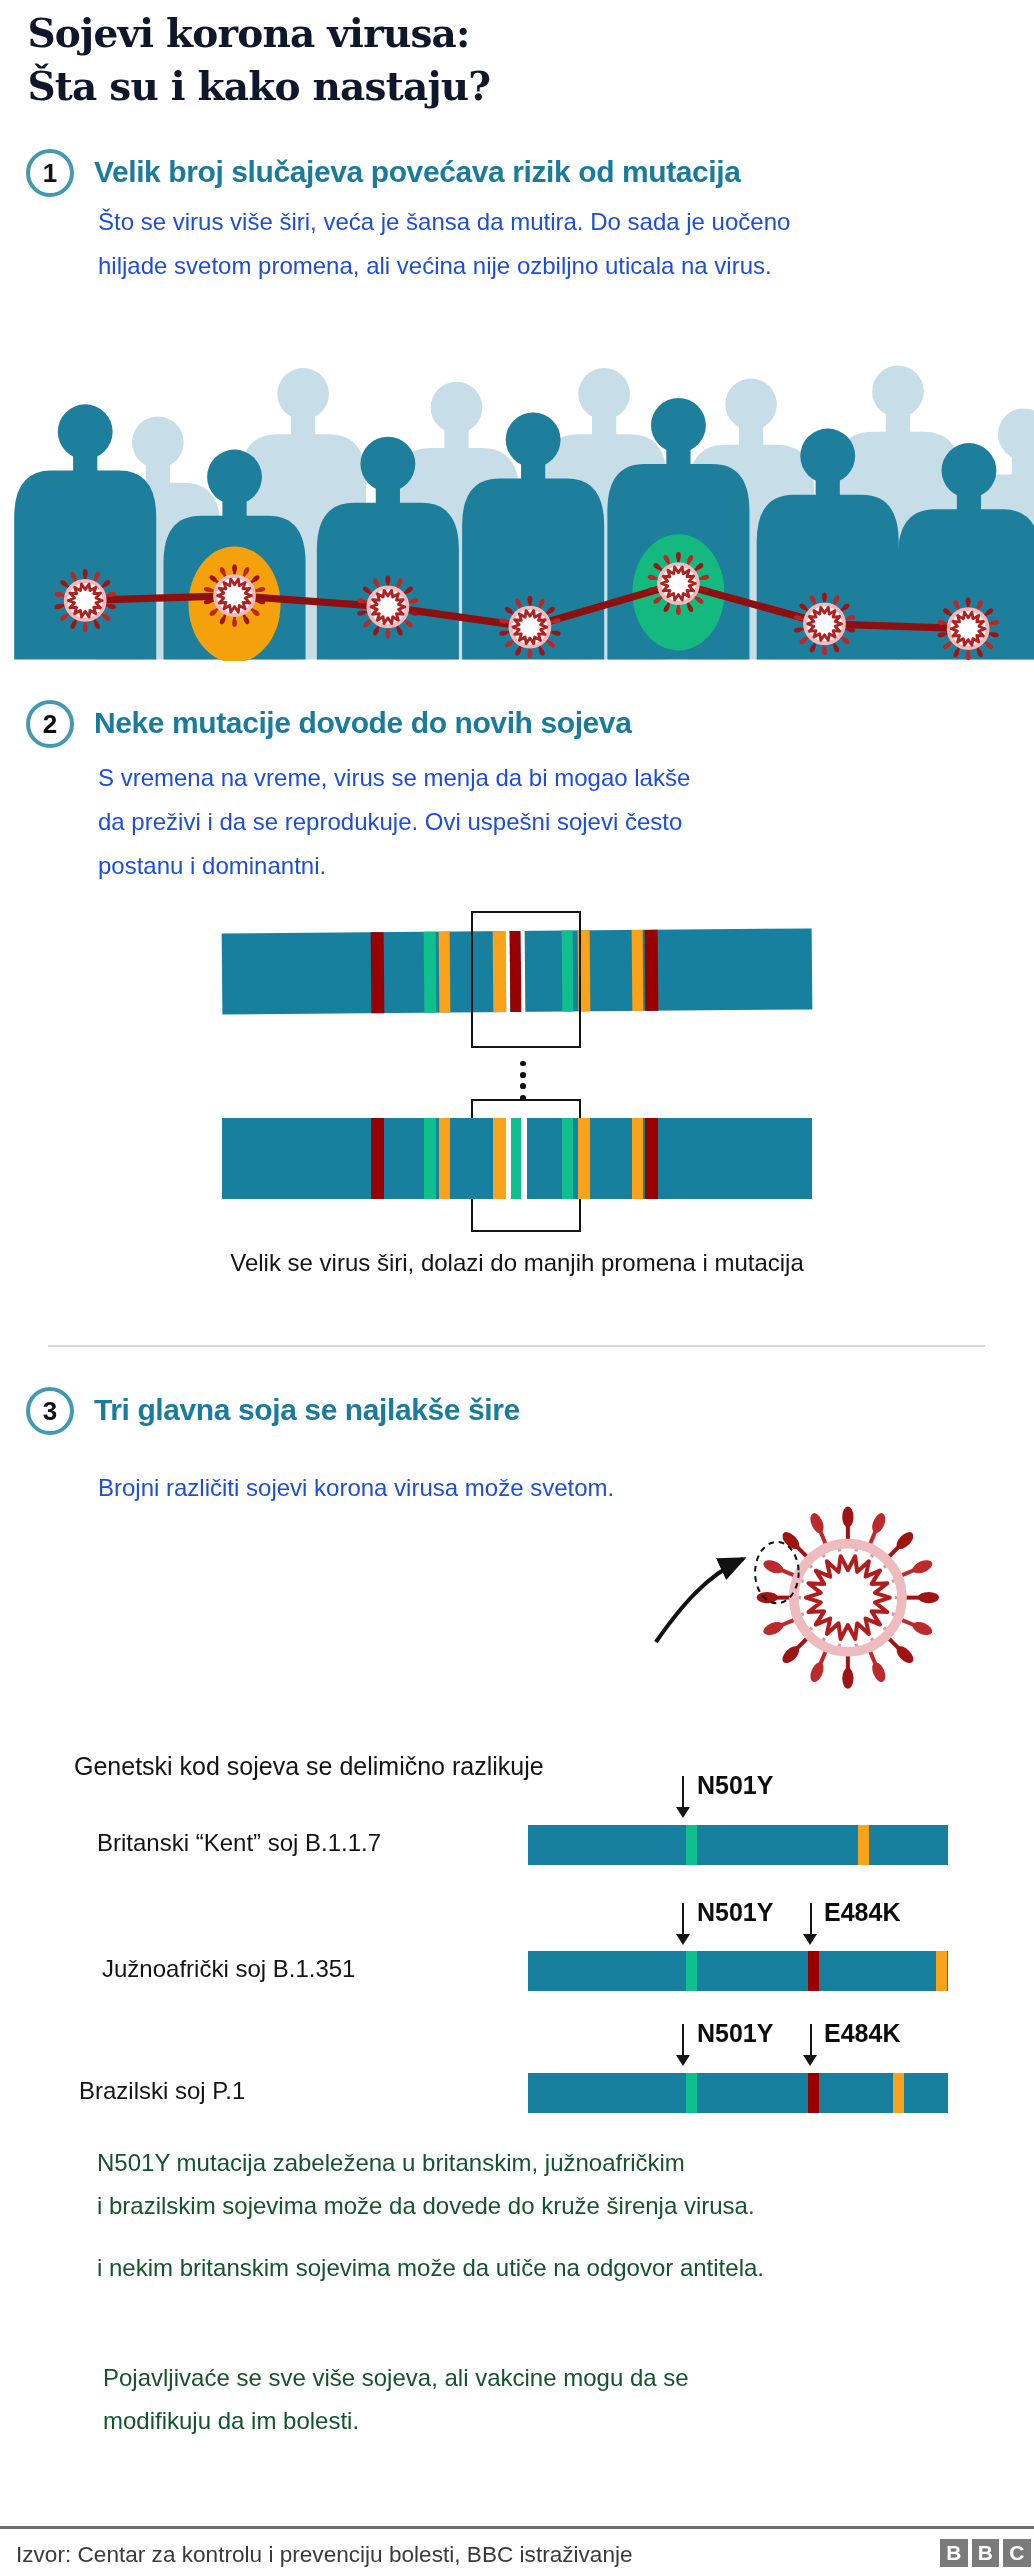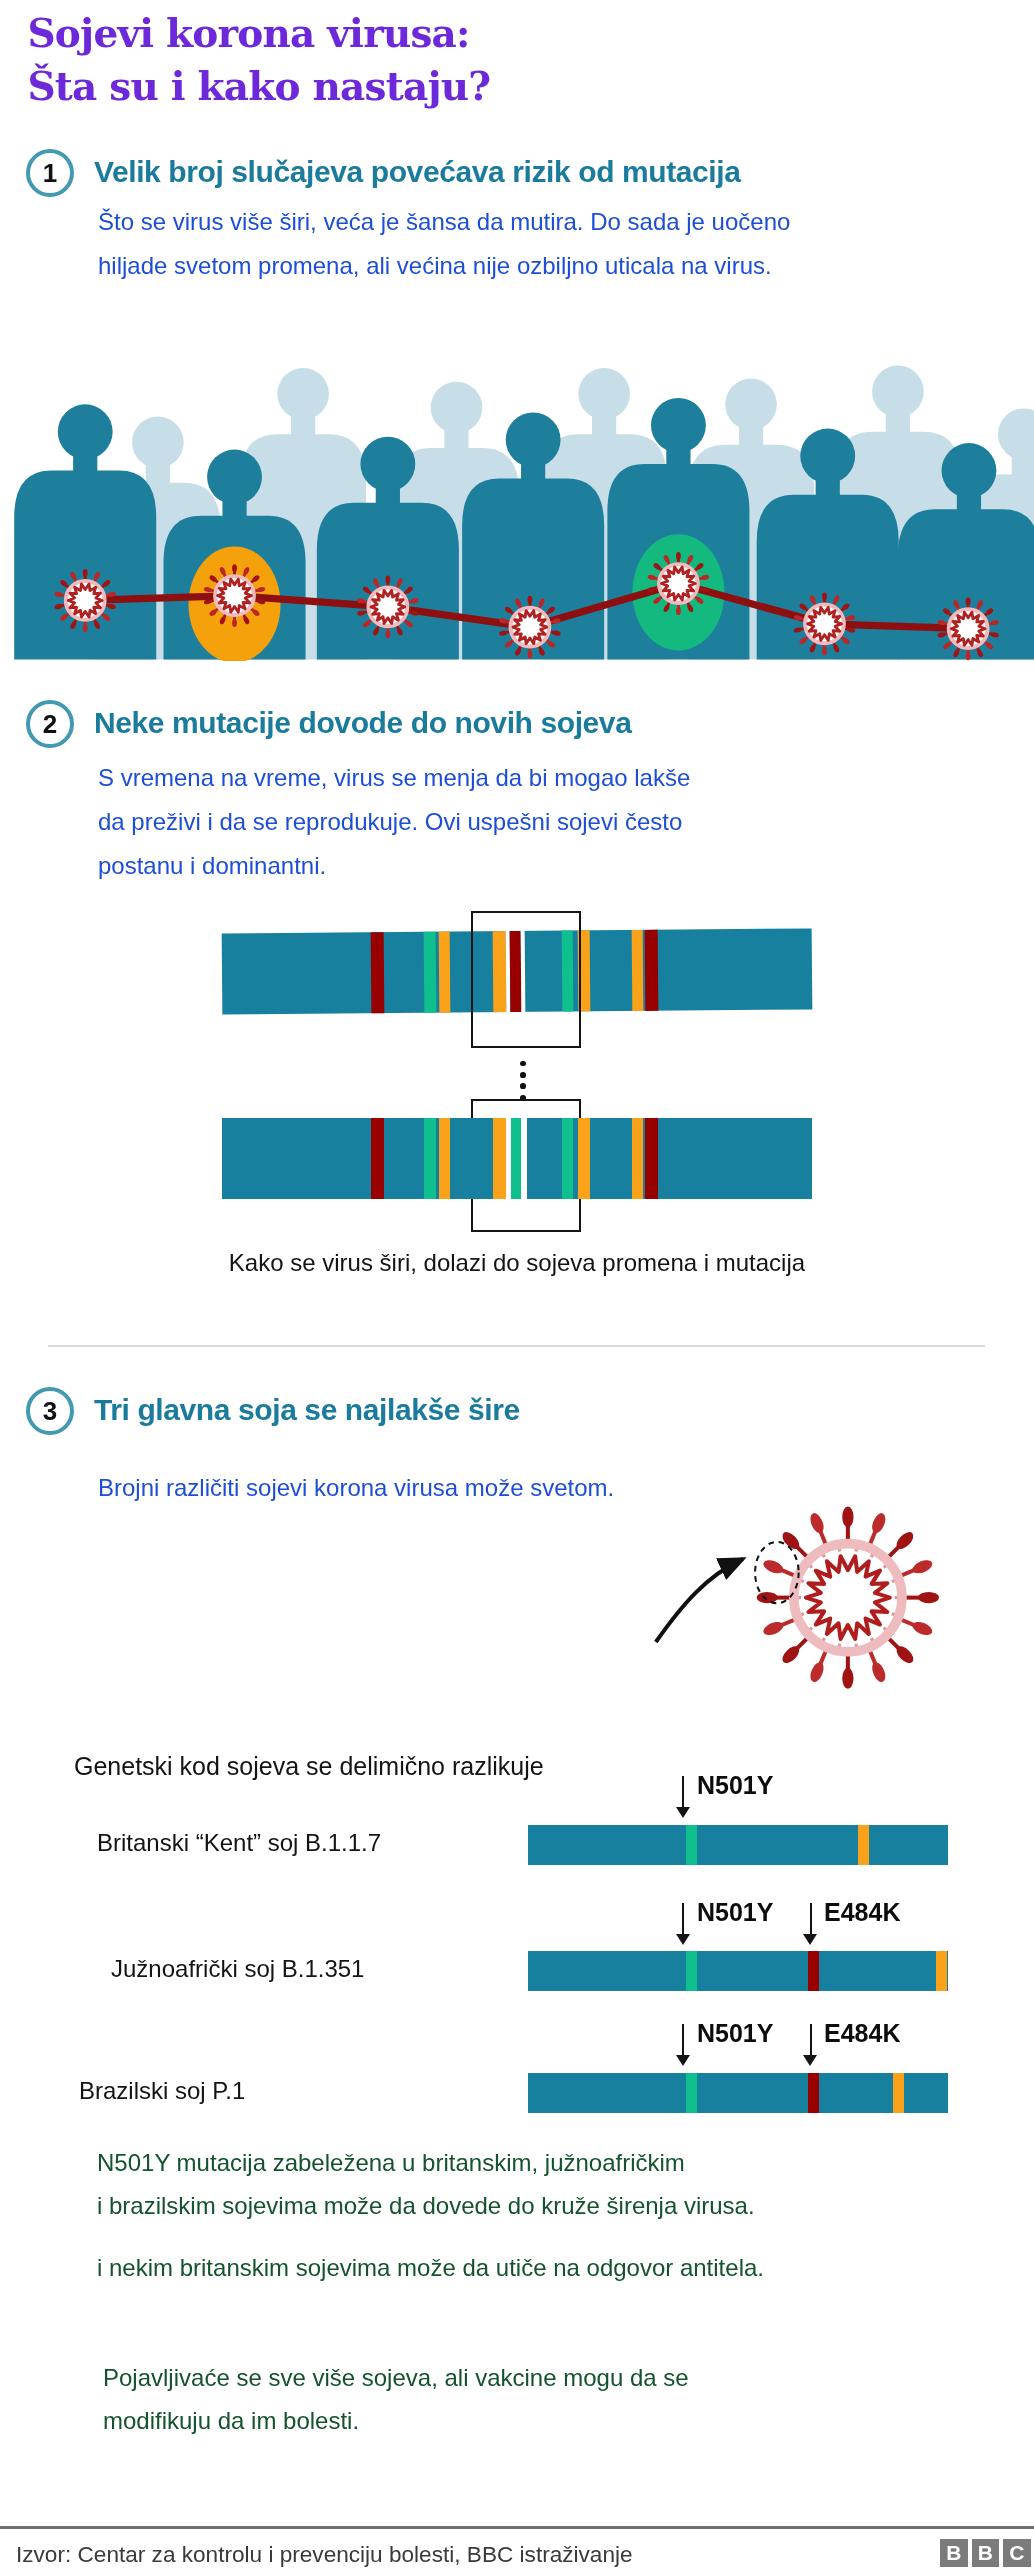--- a/index.html
+++ b/index.html
@@ -1,20 +1,20 @@
 <!DOCTYPE html>
 <html style="font-size:13px"><head>
 <meta charset="utf-8">
 <style>
   html,body{margin:0;padding:0;background:#fff;}
   .page{position:relative;width:1034px;height:2576px;background:#ffffff;overflow:hidden;
         font-family:"Liberation Sans","DejaVu Sans",sans-serif;}
   .abs{position:absolute;}
   .title{font-family:"DejaVu Serif","Liberation Serif",serif;font-weight:700;
-         font-size:39px;line-height:53px;color:#6d28d9;letter-spacing:-0.8px;}
+         font-size:39px;line-height:53px;color:#0f172a;letter-spacing:-0.8px;}
   .step-circle{width:40px;height:40px;border:4.8px solid #4499b2;border-radius:50%;
                text-align:center;line-height:40px;font-size:26px;font-weight:700;color:#111;background:#fff;}
   .h2{font-size:30px;font-weight:700;color:#1a7b9d;letter-spacing:-0.4px;white-space:nowrap;}
   .body-line{font-size:24px;line-height:44px;color:#1d4ed8;white-space:nowrap;}
   .caption{font-size:24px;color:#141414;text-align:center;width:1034px;left:0;}
   .divider{height:2.4px;background:#dadada;}
   .gbar{width:590px;height:81px;background:#17809f;}
   .stripe{position:absolute;top:0;bottom:0;}
   .mut-box{width:106px;border:2.4px solid #141414;background:transparent;}
   .dot{width:5.7px;height:5.7px;border-radius:50%;background:#111;margin:5.7px auto;}
@@ -598,21 +598,21 @@
       <div class="stripe" style="left: 217px; width: 10.5px; background: rgb(249, 162, 26);"></div>
       <div class="stripe" style="left: 271px; width: 13px; background: rgb(249, 162, 26);"></div>
       <div class="stripe" style="left: 284px; width: 5.7px; background: rgb(255, 255, 255);"></div>
       <div class="stripe" style="left: 289px; width: 9.7px; background: rgb(16, 191, 142);"></div>
       <div class="stripe" style="left: 299px; width: 5.7px; background: rgb(255, 255, 255);"></div>
       <div class="stripe" style="left: 340px; width: 10.5px; background: rgb(16, 191, 142);"></div>
       <div class="stripe" style="left: 356px; width: 12px; background: rgb(249, 162, 26);"></div>
       <div class="stripe" style="left: 410px; width: 11.3px; background: rgb(249, 162, 26);"></div>
       <div class="stripe" style="left: 423px; width: 13px; background: rgb(152, 0, 0);"></div>
     </div>
-  <div class="abs caption" style="top:1249px;">Kako se virus širi, dolazi do sojeva promena i mutacija</div>
+  <div class="abs caption" style="top:1249px;">Velik se virus širi, dolazi do manjih promena i mutacija</div>
 
   <div class="abs divider" style="left:48px;top:1345px;width:937px;"></div>
 
   <div class="abs step-circle" style="left:26px;top:1387px;">
     <span>3</span>
   </div>
   <div class="abs h2" style="left:94px;top:1393px;">Tri glavna soja se najlakše šire</div>
   <div class="abs body-line" style="left:98px;top:1466px;">Brojni različiti sojevi korona virusa može svetom.</div>
 
   <svg id="virus-svg" class="abs" style="left:630px;top:1479px;" width="347" height="234" viewBox="780 1830 430 290">
@@ -752,21 +752,21 @@
 
   <div id="strain-rows">
       <div class="abs strain-name" style="left: 97px; top: 1829px;">Britanski “Kent” soj B.1.1.7</div>
       <div class="abs sbar" style="left: 528px; top: 1825px;">
         <div class="stripe" style="left: 158px; width: 10.5px; background: rgb(16, 191, 142);"></div>
         <div class="stripe" style="left: 330px; width: 10.5px; background: rgb(249, 162, 26);"></div>
       </div>
       <div class="abs mut-line" style="left: 682px; top: 1776px;"></div>
       <div class="abs mut-head" style="left: 676px; top: 1807px;"></div>
       <div class="abs mut-label" style="left: 697px; top: 1771px;">N501Y</div>
-      <div class="abs strain-name" style="left: 111px; top: 1955px;">Južnoafrički soj B.1.351</div>
+      <div class="abs strain-name" style="left: 102px; top: 1955px;">Južnoafrički soj B.1.351</div>
       <div class="abs sbar" style="left: 528px; top: 1951px;">
         <div class="stripe" style="left: 158px; width: 10.5px; background: rgb(16, 191, 142);"></div>
         <div class="stripe" style="left: 280px; width: 11.3px; background: rgb(152, 0, 0);"></div>
         <div class="stripe" style="left: 408px; width: 10.5px; background: rgb(249, 162, 26);"></div>
       </div>
       <div class="abs mut-line" style="left: 682px; top: 1903px;"></div>
       <div class="abs mut-head" style="left: 676px; top: 1934px;"></div>
       <div class="abs mut-label" style="left: 697px; top: 1898px;">N501Y</div>
       <div class="abs mut-line" style="left: 810px; top: 1903px;"></div>
       <div class="abs mut-head" style="left: 803px; top: 1934px;"></div>

